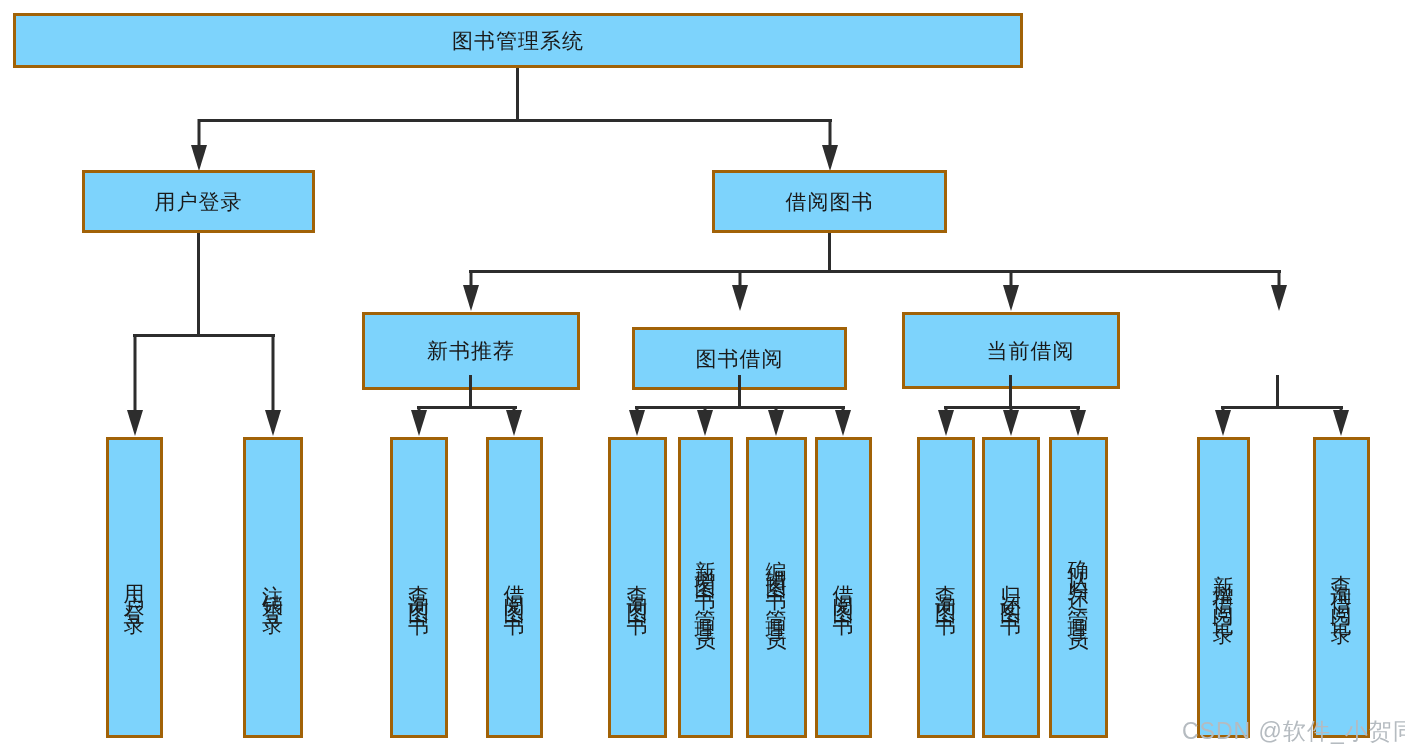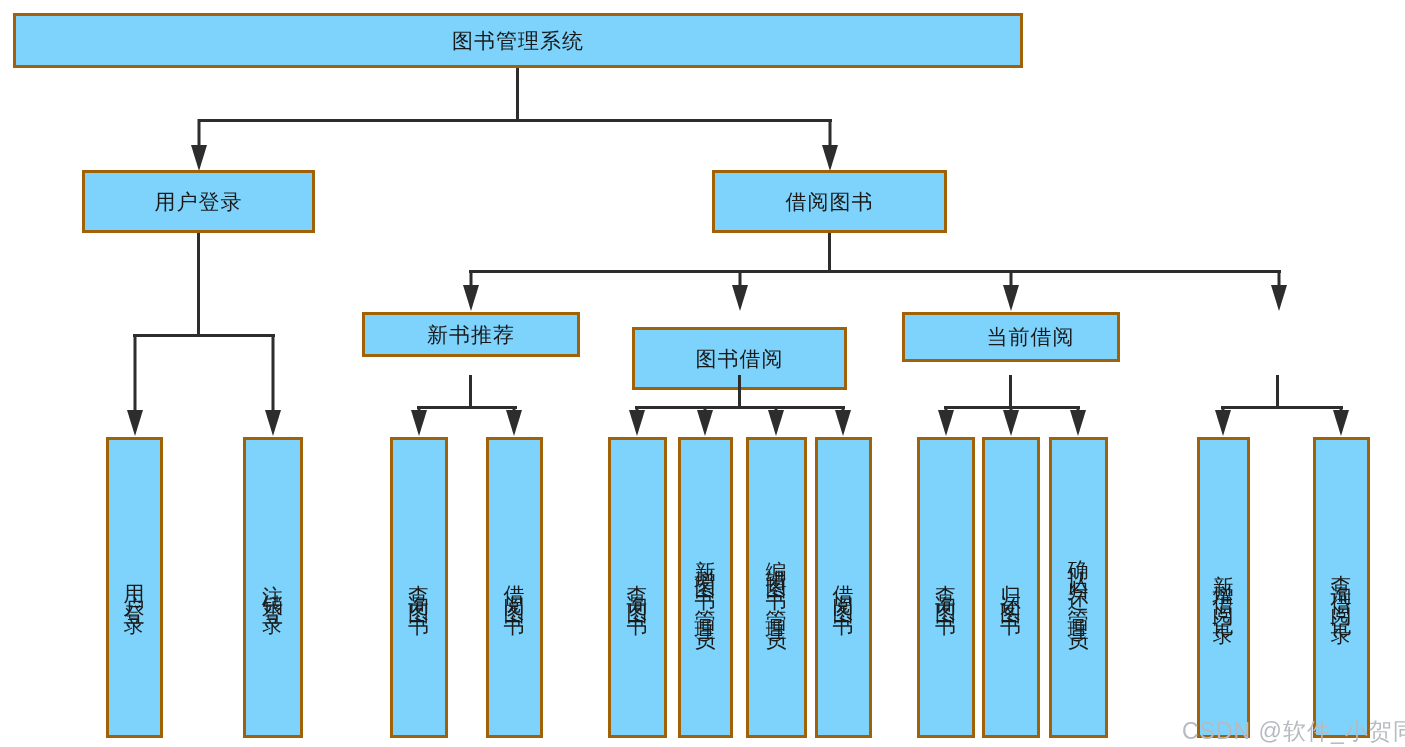--- a/index.html
+++ b/index.html
@@ -93,23 +93,23 @@
   <div class="arrow" style="left:127px; top:336px; height:100px;"></div>
   <div class="arrow" style="left:265px; top:336px; height:100px;"></div>
 
   <div class="vline" style="left:828px; top:233px; height:40px;"></div>
   <div class="hline" style="left:469px; top:270px; width:812px;"></div>
   <div class="arrow" style="left:463px; top:272px; height:39px;"></div>
   <div class="arrow" style="left:732px; top:272px; height:39px;"></div>
   <div class="arrow" style="left:1003px; top:272px; height:39px;"></div>
   <div class="arrow" style="left:1271px; top:272px; height:39px;"></div>
 
-  <div class="box" style="left:362px; top:312px; width:218px; height:45px;">新书推荐</div>
+  <div class="box" style="left:362px; top:312px; width:218px; height:78px;">新书推荐</div>
   <div class="box" style="left:632px; top:312px; width:215px; height:63px;margin-top:15px;">图书借阅</div>
-  <div class="box" style="left:902px; top:312px; width:218px; height:50px;padding-left:39px;">当前借阅</div>
+  <div class="box" style="left:902px; top:312px; width:218px; height:77px;padding-left:39px;">当前借阅</div>
 
   <div class="vline" style="left:469px; top:375px; height:33px;"></div>
   <div class="hline" style="left:417px; top:406px; width:100px;"></div>
   <div class="arrow" style="left:411px; top:408px; height:28px;"></div>
   <div class="arrow" style="left:506px; top:408px; height:28px;"></div>
 
   <div class="vline" style="left:738px; top:375px; height:33px;"></div>
   <div class="hline" style="left:635px; top:406px; width:210px;"></div>
   <div class="arrow" style="left:629px; top:408px; height:28px;"></div>
   <div class="arrow" style="left:697px; top:408px; height:28px;"></div>

